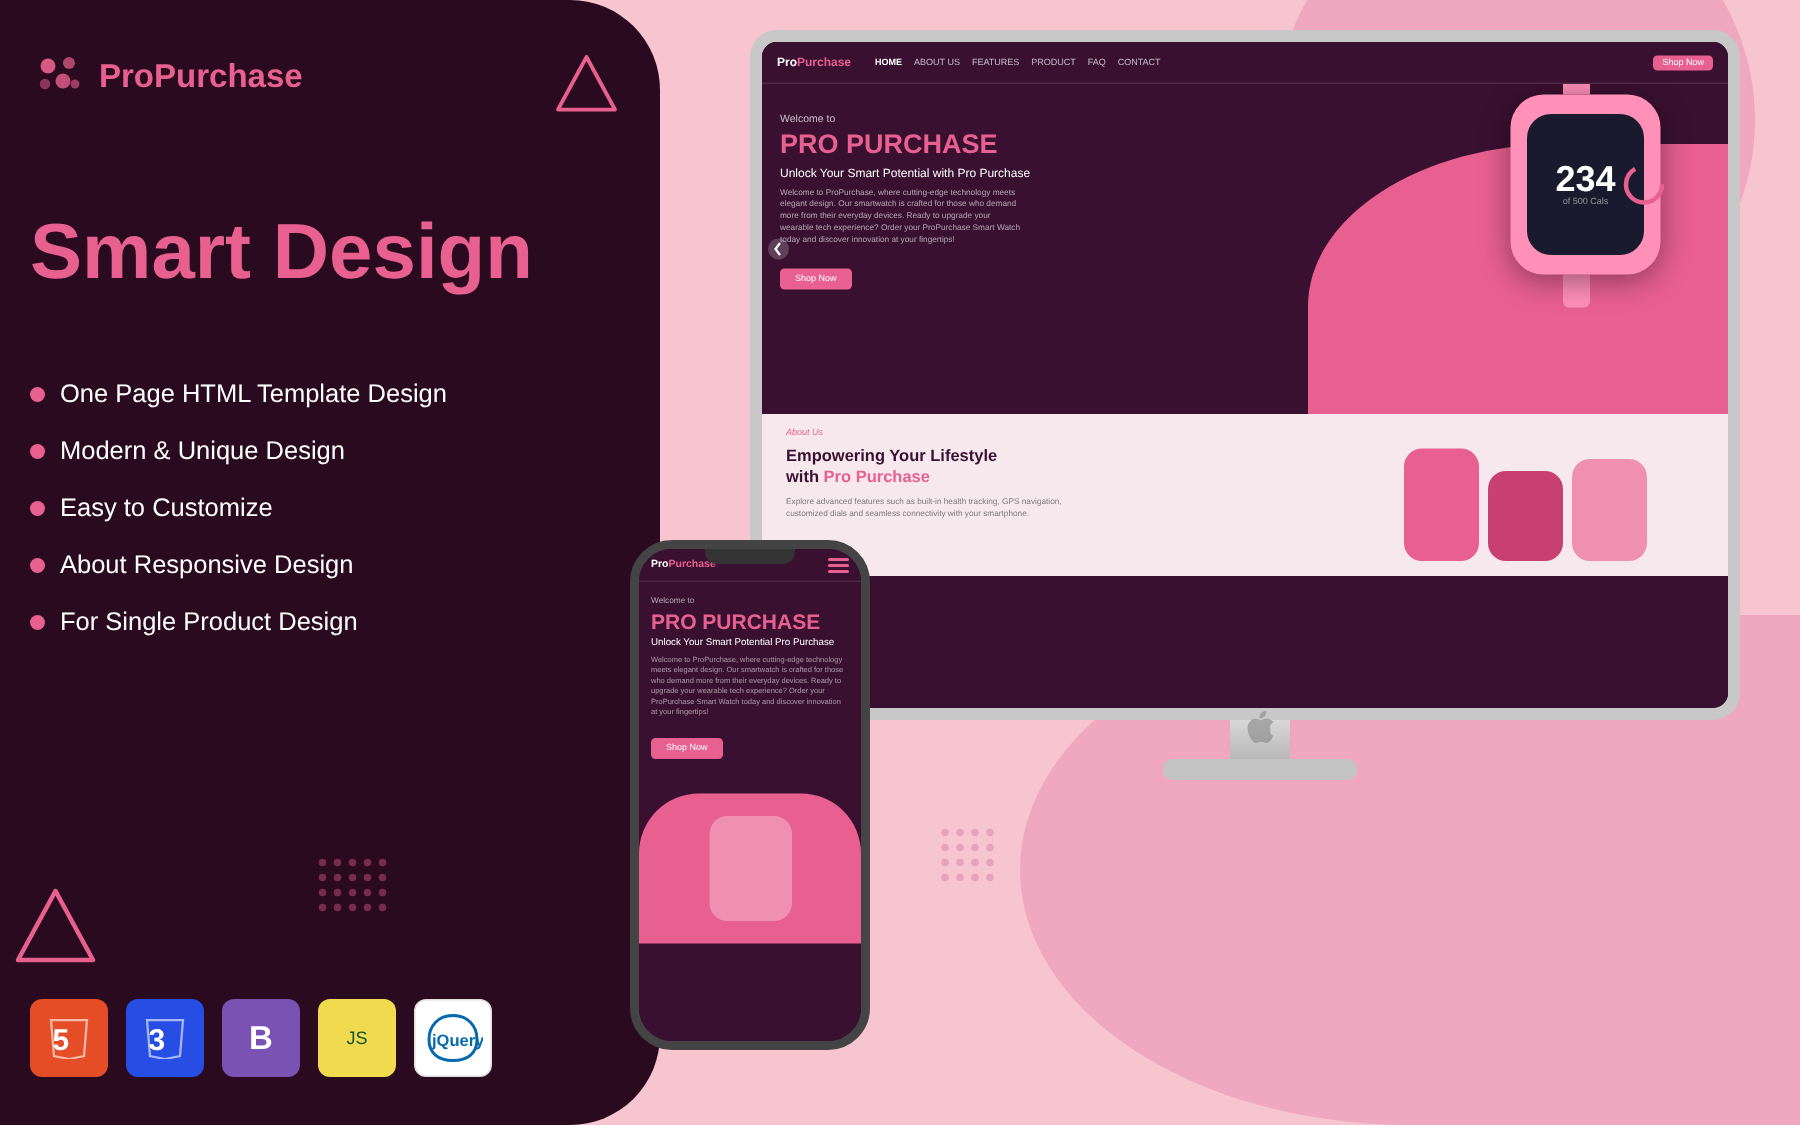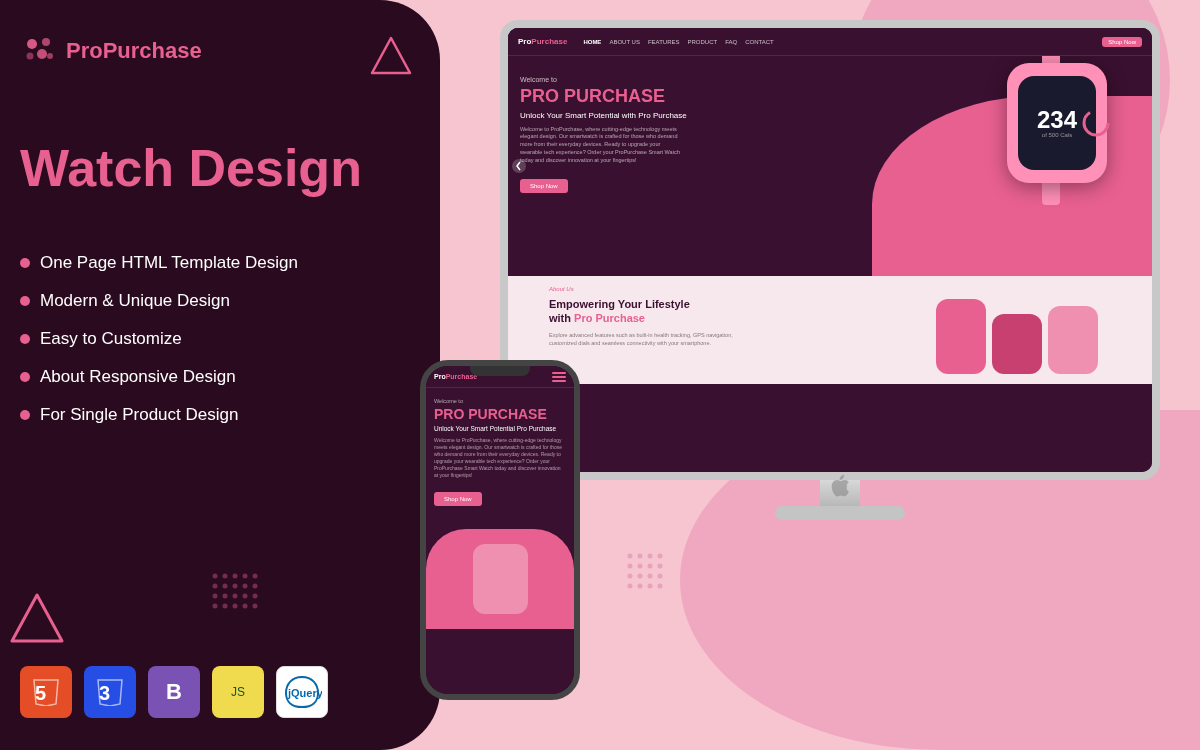--- a/index.html
+++ b/index.html
@@ -328,21 +328,21 @@
         <circle cx="30" cy="24" r="3" fill="#e86090" opacity="0.6"></circle>
       </svg>
     </div>
     <div class="logo-text">
       <span>Pro</span><span style="font-weight:700;color:#e86090;">Purchase</span>
     </div>
   </div>
 
   <div class="theme-label">
     <h1>
-      <span>Watch</span> <span>Design</span>
+      <span>Smart</span> <span>Design</span>
     </h1>
   </div>
 
   <ul class="feature-list">
     <li>
       <span class="bullet"></span>
       <span>One Page HTML Template Design</span>
     </li>
     <li>
       <span class="bullet"></span>
@@ -527,21 +527,21 @@
               <svg width="30" height="30" style="position:absolute;right:-15px;top:50%;transform:translateY(-50%);">
                 <circle cx="15" cy="15" r="12" fill="none" stroke="#e86090" stroke-width="3" stroke-dasharray="50 26"></circle>
               </svg>
             </div>
           </div>
           <div style="width:18px;height:22px;background:#ff90b8;border-radius:0 0 4px 4px;margin:0 auto 0 50px;"></div>
         </div>
       </div>
 
       <div style="background:#f7e8ee;height:108px;display:flex;padding:10px 16px;position:relative;">
-        <div style="flex:1;margin-left:25px;">
+        <div style="flex:1;">
           <div style="color:#e86090;font-size:6px;margin-bottom:5px;font-style:italic;">About Us</div>
           <div style="color:#3a1030;font-size:11px;font-weight:800;line-height:1.3;margin-bottom:5px;">
             Empowering Your Lifestyle<br>with <span style="color:#e86090;">Pro Purchase</span>
           </div>
           <div style="color:rgba(0,0,0,0.5);font-size:5.5px;line-height:1.5;max-width:200px;">Explore advanced features such as built-in health tracking, GPS navigation, customized dials and seamless connectivity with your smartphone.</div>
         </div>
 
         <div style="width:200px;display:flex;align-items:flex-end;gap:6px;padding-right:10px;">
           <div style="width:50px;height:75px;background:#e86090;border-radius:12px;"></div>
           <div style="width:50px;height:60px;background:#c84070;border-radius:12px;"></div>

